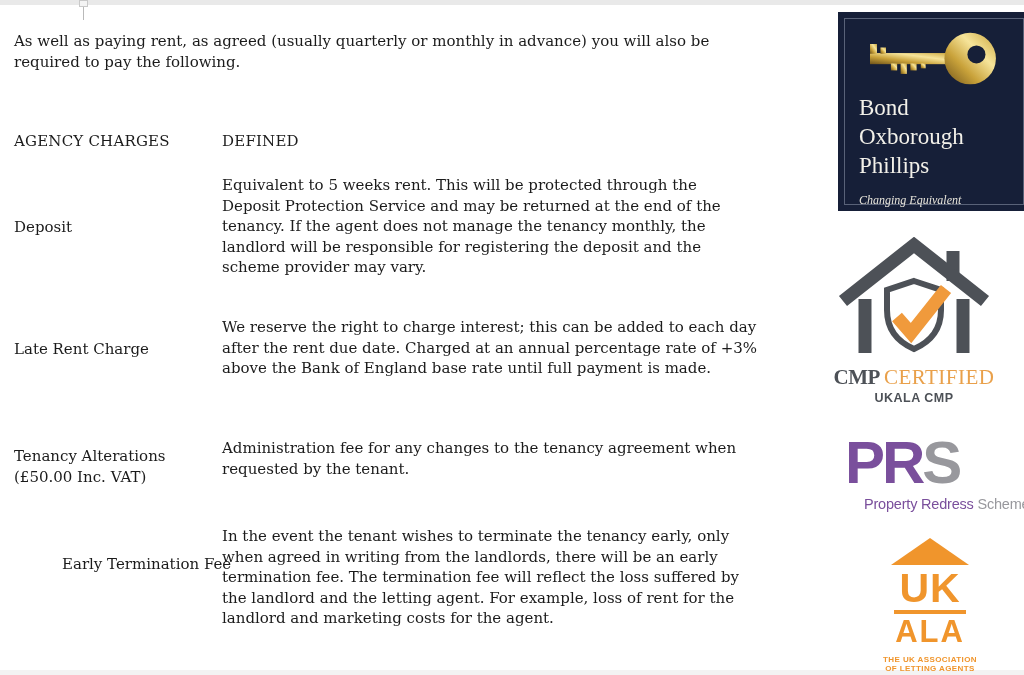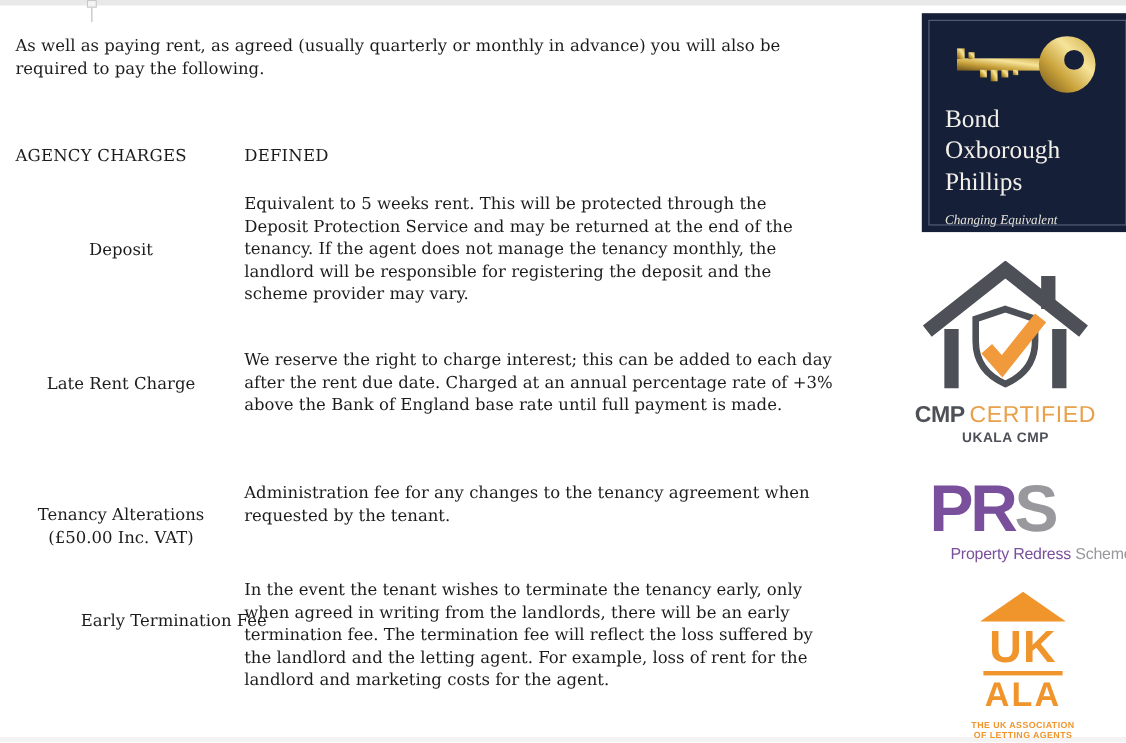--- a/index.html
+++ b/index.html
@@ -14,40 +14,40 @@
   .top-bar { position: absolute; top: 0; left: 0; width: 1024px; height: 5px; background: #e9e9e9; }
   .bottom-bar { position: absolute; bottom: 0; left: 0; width: 1024px; height: 5px; background: #f3f3f3; }
   .ruler-marker-box { position: absolute; left: 79px; top: 0; width: 9px; height: 7px; background: #f4f4f4; border: 1px solid #c9c9c9; }
   .ruler-marker-line { position: absolute; left: 83px; top: 7px; width: 1px; height: 13px; background: #b9b9b9; }
 
   
   .doc-text { color: #1b1b1b; font-weight: normal; font-size: 15px; line-height: 20.6px; }
   .intro { position: absolute; left: 14px; top: 31px; width: 736px; }
   .col-head-1 { position: absolute; left: 14px; top: 131px; letter-spacing: 0.2px; }
   .col-head-2 { position: absolute; left: 222px; top: 131px; letter-spacing: 0.2px; }
-  .term { position: absolute; left: 14px; width: 192px; text-align: center; }
+  .term { position: absolute; left: 14px; width: 192px; }
   .definition { position: absolute; left: 222px; width: 536px; }
   .t-deposit { top: 217px; }  .d-deposit { top: 175px; }
   .t-late    { top: 339px; }  .d-late    { top: 317px; }
-  .t-alter   { top: 446px; margin-top: 12px; }  .d-alter   { top: 438px; }
+  .t-alter   { top: 446px; }  .d-alter   { top: 438px; }
   .t-early   { top: 554px; margin-left: 48px; }  .d-early   { top: 526px; }
 
   
   .bond-box { position: absolute; left: 838px; top: 12px; width: 192px; height: 199px; background: #161f38; }
   .bond-inner-border { position: absolute; inset: 6px; border: 1px solid rgba(170,180,200,0.45); pointer-events: none; }
   .bond-key { display: block; margin: 16px auto 0 auto; }
   .bond-name { color: #f2f0e9; font-family: "Liberation Serif", serif; font-weight: 400;
                font-size: 23px; line-height: 27px; padding-left: 21px; margin-top: 2px; }
   .bond-tagline { color: #e9e6dc; font-family: "Liberation Serif", serif; font-style: italic;
                   font-size: 12px; padding-left: 21px; margin-top: 14px; }
 
   
   .cmp-box { position: absolute; left: 826px; top: 237px; width: 176px; text-align: center;
              font-family: "Liberation Sans", sans-serif; }
-  .cmp-title { margin-top: 2px; white-space: nowrap; }
+  .cmp-title { margin-top: 2px; white-space: nowrap; font-family: Liberation Serif, serif; }
   .cmp-dark { color: #4d5157; font-weight: bold; font-size: 21px; letter-spacing: -0.5px; }
   .cmp-orange { color: #e9a04a; font-weight: 400; font-size: 21px; letter-spacing: 0.5px; }
   .cmp-sub { color: #4d5157; font-weight: bold; font-size: 12.5px; letter-spacing: 0.5px; margin-top: 1px; }
 
   
   .prs-box { position: absolute; left: 845px; top: 432px; width: 150px;
              font-family: "Liberation Sans", sans-serif; }
   .prs-letters { font-size: 60px; font-weight: 700; line-height: 62px; letter-spacing: -3px; }
   .prs-purple { color: #7a4f9c; }
   .prs-gray { color: #98989d; }

